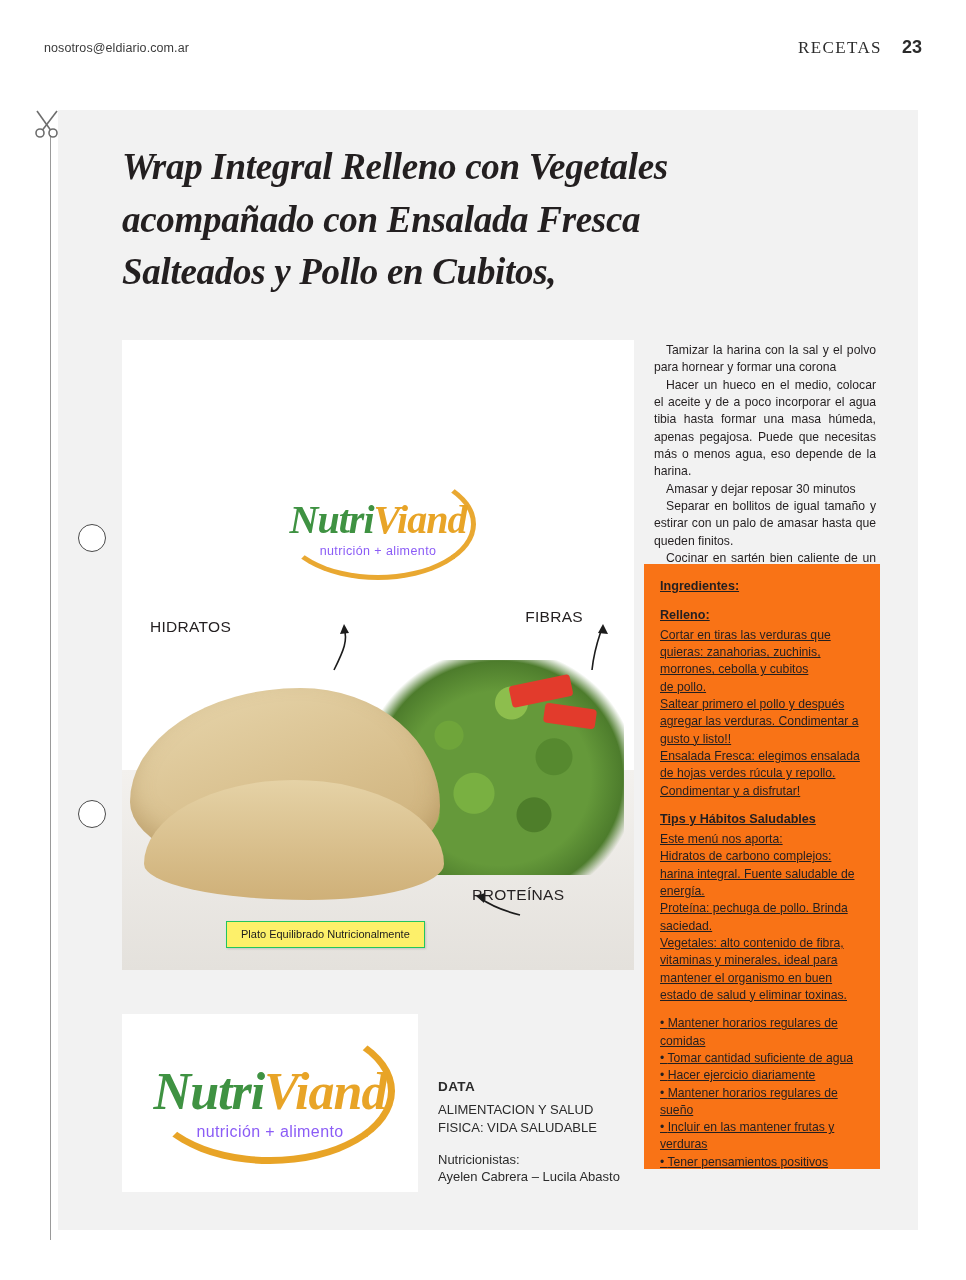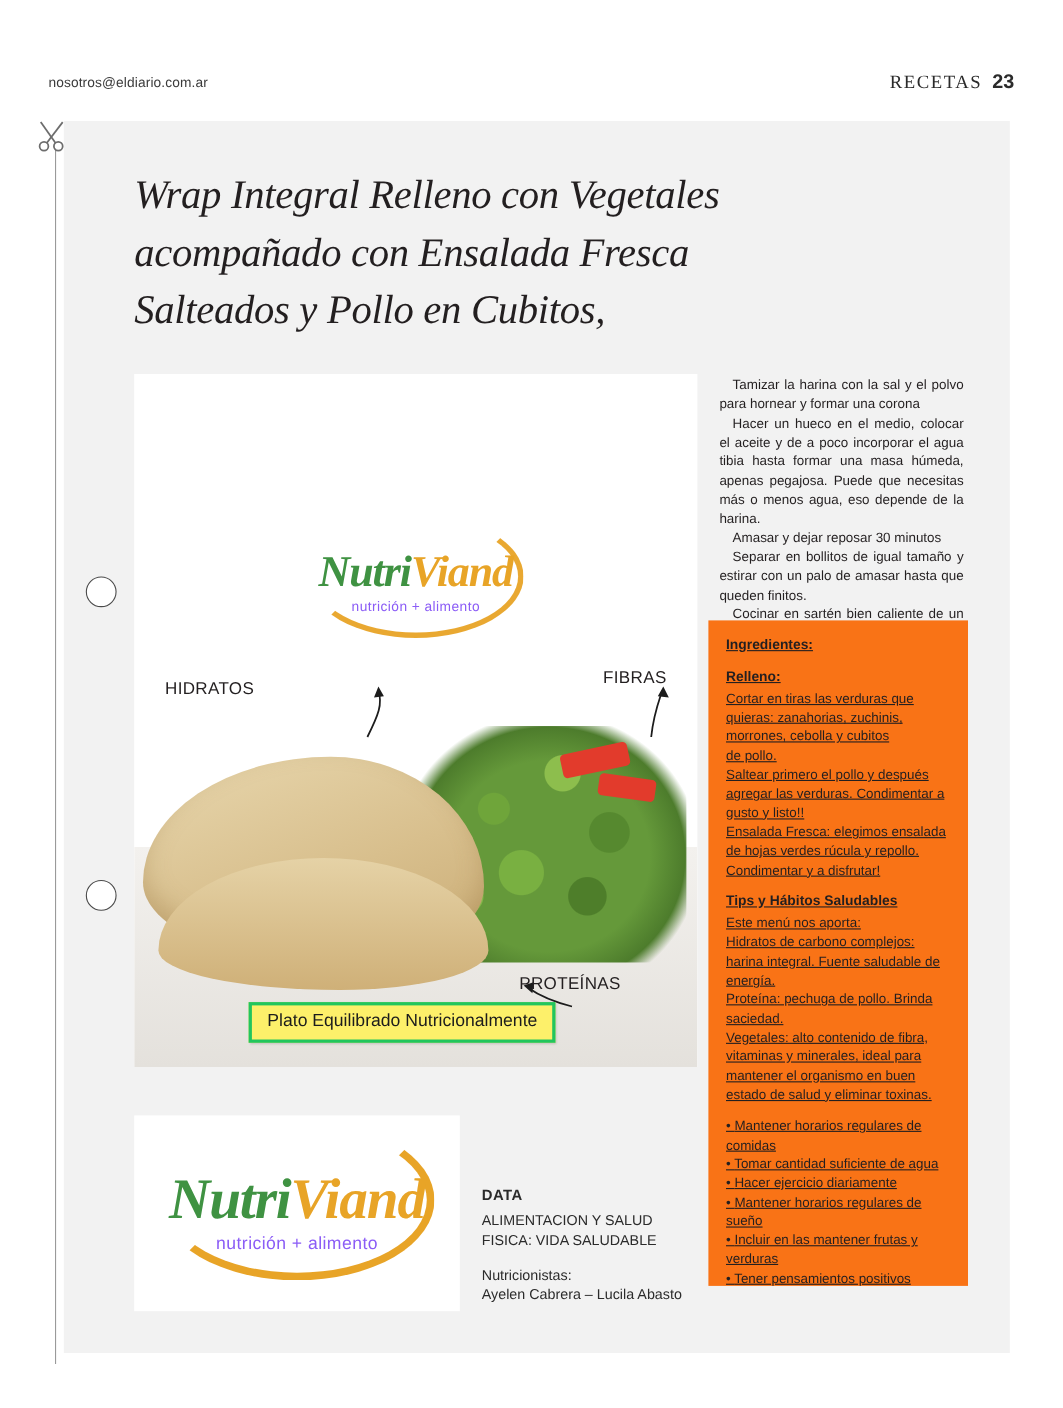--- a/index.html
+++ b/index.html
@@ -11,21 +11,21 @@
     width: 966px; height: 1280px;
     position: relative;
     font-family: "Liberation Sans", sans-serif;
     color: #231f20;
     overflow: hidden;
   }
 
   
   .page-header {
     position: absolute;
-    top: 68px; left: 0; right: 0;
+    top: 41px; left: 0; right: 0;
     height: 30px;
     padding-left: 44px;
   }
   .email {
     position: absolute;
     left: 44px; top: 0;
     font-size: 12.5px;
     color: #3b3b3b;
     letter-spacing: 0.1px;
   }
@@ -35,21 +35,21 @@
     font-size: 17px;
     letter-spacing: 1.4px;
     color: #2b2b2b;
     font-family: "Liberation Serif", serif;
   }
   .section-label .pagenum {
     font-weight: bold;
     font-family: "Liberation Sans", sans-serif;
     font-size: 18px;
     letter-spacing: 0;
-    margin-left: 9px;
+    margin-left: 20px;
   }
 
   
   .panel {
     position: absolute;
     left: 58px; top: 110px;
     width: 860px; height: 1120px;
     background: #f2f2f2;
   }
 
@@ -72,25 +72,25 @@
     border: 1.6px solid #4a4a4a;
     border-radius: 50%;
     background: #ffffff;
   }
   .punch-1 { left: 78px; top: 524px; }
   .punch-2 { left: 78px; top: 800px; }
 
   
   .recipe-title {
     position: absolute;
-    left: 122px; top: 152px;
+    left: 122px; top: 141px;
     width: 700px;
     font-family: "Liberation Serif", serif;
     font-style: italic;
-    font-weight: normal;
+    font-weight: bold;
     font-size: 37px;
     line-height: 1.42;
     color: #231f20;
     letter-spacing: -0.3px;
   }
 
   
   .photo {
     position: absolute;
     left: 122px; top: 340px;
@@ -192,32 +192,32 @@
     border-radius: 50% 50% 45% 55% / 70% 70% 30% 30%;
   }
 
   .annot {
     position: absolute;
     font-size: 15.5px;
     color: #231f20;
     letter-spacing: 0.3px;
   }
   .annot-hidratos { left: 28px; top: 278px; }
-  .annot-fibras   { right: 28px; top: 268px; }
+  .annot-fibras   { right: 51px; top: 268px; }
   .annot-proteinas{ left: 350px; top: 546px; }
 
   .arrow-svg { position: absolute; left: 0; top: 0; width: 100%; height: 100%; pointer-events: none; }
 
   .caption-badge {
     position: absolute;
     left: 104px; bottom: 22px;
     background: #fdf06a;
-    border: 3px solid #22c55e;
+    border: 1px solid #22c55e;
     padding: 6px 14px 7px;
-    font-size: 16px;
+    font-size: 11px;
     color: #1c1c1c;
     box-shadow: 1px 1px 2px rgba(0,0,0,0.15);
   }
 
   
   .procedure {
     position: absolute;
     left: 654px; top: 342px;
     width: 222px;
     font-size: 12.2px;

